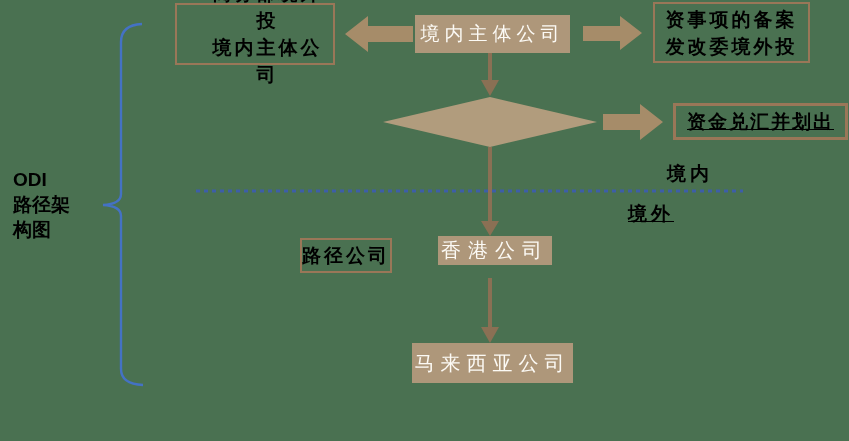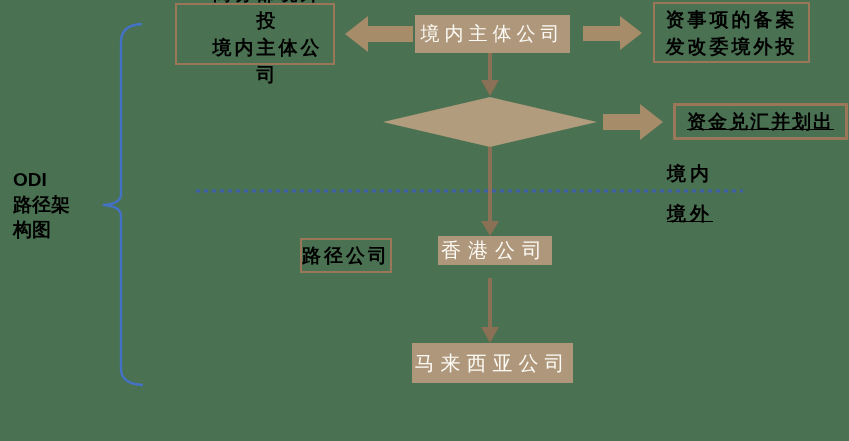--- a/index.html
+++ b/index.html
@@ -128,21 +128,21 @@
     <div>资事项的备案</div>
     <div>发改委境外投</div>
   </div>
 
 
   <div class="node outlined" style="left:673px; top:103px; width:175px; height:37px; border-width:3px; letter-spacing:2px;text-decoration:underline;">
     <div>资金兑汇并划出</div>
   </div>
 
   <div class="label" style="left:667px; top:161px; letter-spacing:4px;">境内</div>
-  <div class="label" style="left:667px; top:201px; letter-spacing:4px;text-decoration:underline;">境外</div>
+  <div class="label" style="left:628px; top:201px; letter-spacing:4px;text-decoration:underline;">境外</div>
 
   <div class="node outlined" style="left:300px; top:238px; width:92px; height:35px;">
     <div>路径公司</div>
   </div>
 
   <div class="node filled" style="left:438px; top:236px; width:114px; height:29px; font-size:20px; letter-spacing:7px;">
     <div>香港公司</div>
   </div>
 
   <div class="node filled" style="left:412px; top:343px; width:161px; height:40px; font-size:20px; letter-spacing:6px;">

